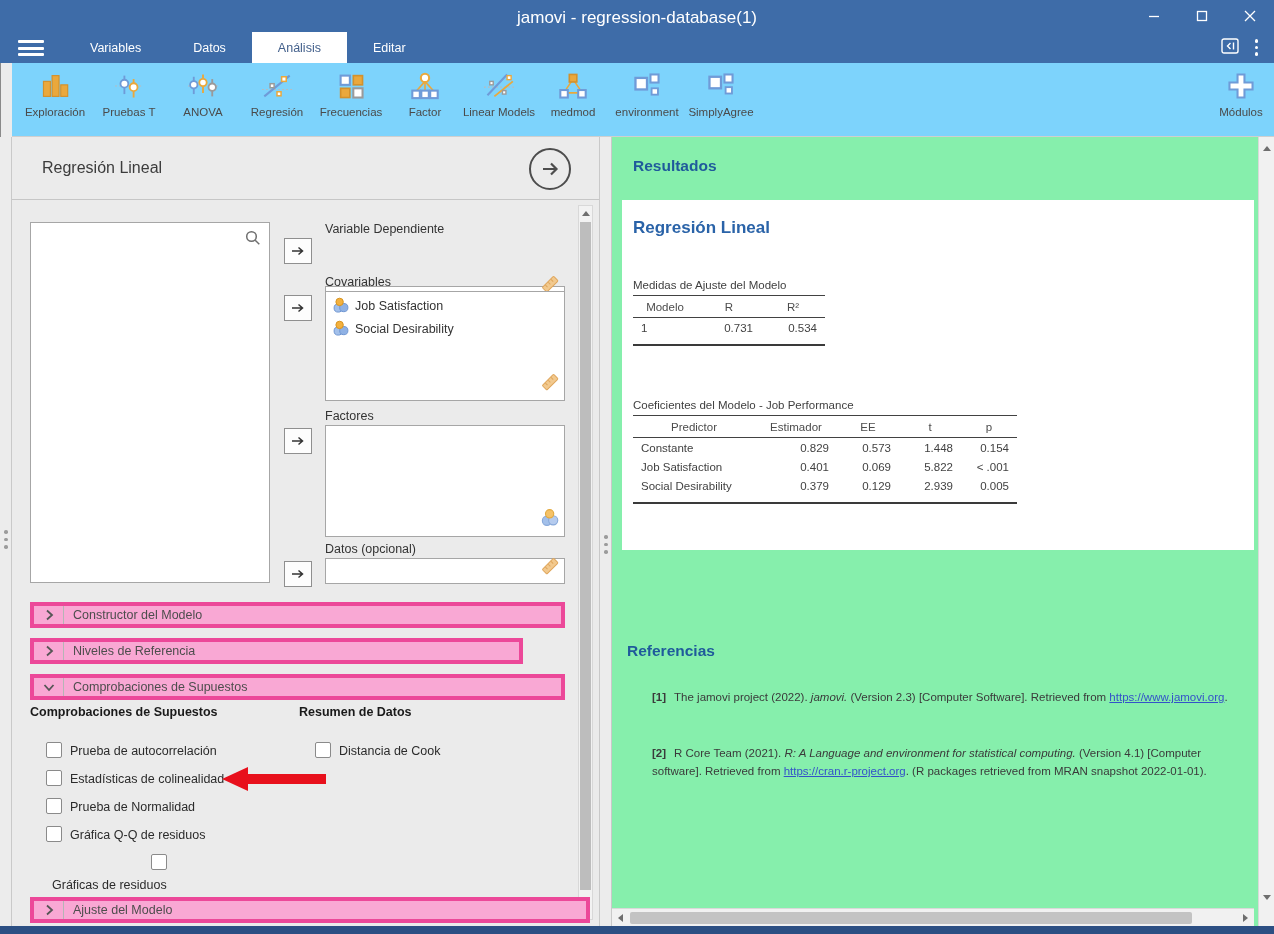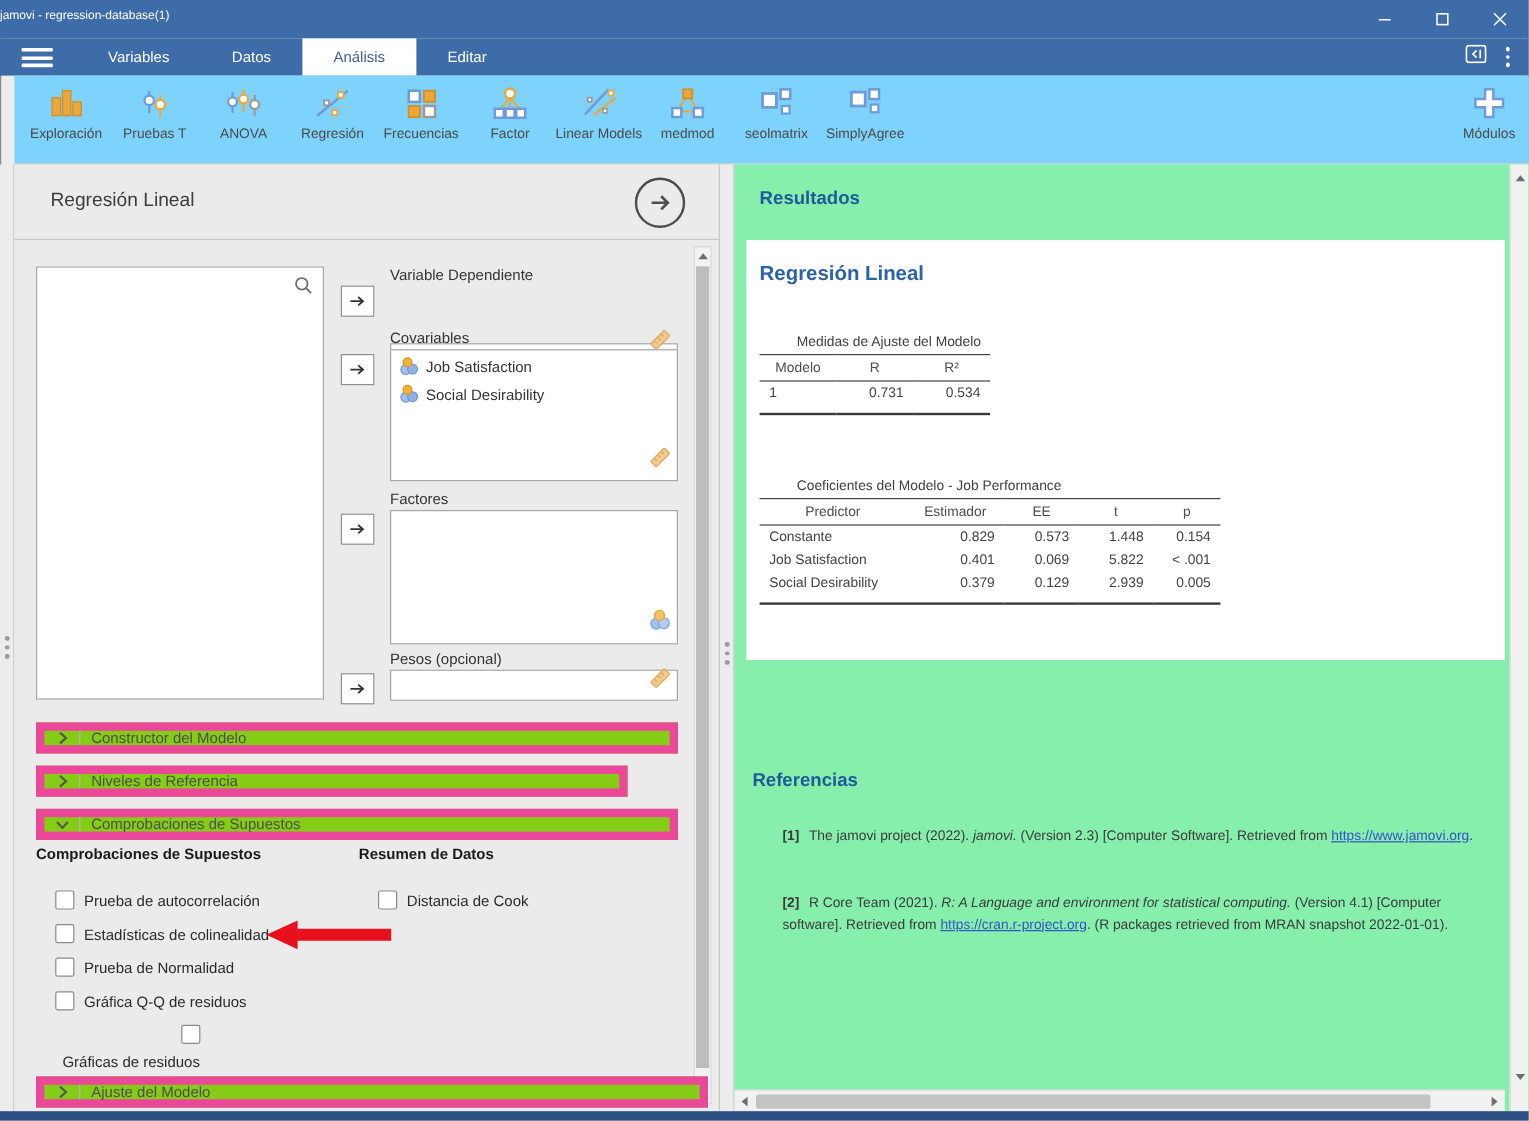--- a/index.html
+++ b/index.html
@@ -2,21 +2,21 @@
 <html><head>
 <meta charset="utf-8">
 <style>
   * { margin:0; padding:0; box-sizing:border-box; }
   html,body { width:1274px; height:934px; }
   body { font-family:"Liberation Sans", sans-serif; overflow:hidden; background:#fff; }
   .window { position:relative; width:1274px; height:934px; overflow:hidden; background:#ececec; outline:1px solid #8a8a8a; outline-offset:-1px; }
 
   
   .titlebar { position:absolute; left:0; top:0; width:100%; height:32px; background:#3e6ca8; }
-  .title-text { position:absolute; left:0; right:0; top:8px; color:#fff; font-size:10px; }
+  .title-text { position:absolute; left:0; right:0; top:8px; text-align:center; color:#fff; font-size:17px; }
   .win-controls { position:absolute; right:0; top:0; height:32px; display:flex; }
   .win-btn { width:48px; height:32px; display:flex; align-items:center; justify-content:center; }
 
   
   .tabbar { position:absolute; left:0; top:32px; width:100%; height:31px; background:#3e6ca8; }
   .hamburger { position:absolute; left:18px; top:8px; width:26px; height:16px; display:flex; flex-direction:column; justify-content:space-between; cursor:pointer; }
   .hamburger span { display:block; height:3px; background:#fff; border-radius:1px; }
   .tabs { position:absolute; left:64px; top:0; height:31px; display:flex; }
   .tab { height:31px; padding:0 26px; display:flex; align-items:center; color:#fff; font-size:12.5px; }
   .tab.active { background:#fff; color:#44618c; }
@@ -44,21 +44,21 @@
   .an-title { position:absolute; left:30px; top:22px; font-size:16px; color:#3c3c3c; }
   .run-btn { position:absolute; right:28px; top:11px; width:42px; height:42px; border-radius:50%; border:2.5px solid #4d4d4d; background:transparent; display:flex; align-items:center; justify-content:center; cursor:pointer; }
 
   .vbox { position:absolute; background:#fff; border:1px solid #a6a6a6; }
   .field-label { position:absolute; font-size:12.5px; color:#333; }
   .arrow-btn { position:absolute; width:28px; height:26px; background:#fdfdfd; border:1px solid #8f8f8f; display:flex; align-items:center; justify-content:center; cursor:pointer; }
   .var-item { display:flex; align-items:center; gap:6px; padding:3px 6px; font-size:12.5px; color:#333; }
   .corner-icon { position:absolute; right:5px; bottom:5px; }
   .search-icon { position:absolute; right:7px; top:6px; }
 
-  .collapsible { position:absolute; height:26px; background:#84cc16; border:7px solid #ec4899; display:flex; align-items:center; cursor:pointer; }
+  .collapsible { position:absolute; height:26px; background:#f9a8d4; border:4px solid #ec4899; display:flex; align-items:center; cursor:pointer; }
   .coll-chev { width:30px; display:flex; align-items:center; justify-content:center; border-right:1px solid #b5b5b5; align-self:stretch; }
   .coll-label { padding-left:9px; font-size:12.5px; color:#4d4d4d; }
 
   .group-title { position:absolute; font-size:12.5px; font-weight:bold; color:#1a1a1a; }
   .cb-row { position:absolute; display:flex; align-items:flex-end; gap:8px; cursor:pointer; }
   .cb-box { width:16px; height:16px; background:#fff; border:1px solid #8a8a8a; border-radius:2px; flex:0 0 auto; }
   .cb-label { font-size:12.5px; color:#2b2b2b; white-space:nowrap; }
 
   .red-arrow { position:absolute; }
 
@@ -72,21 +72,21 @@
   .tri-right { width:0; height:0; border-top:4px solid transparent; border-bottom:4px solid transparent; border-left:5px solid #6e6e6e; }
 
   
   .splitter { position:absolute; left:600px; top:0; width:12px; height:100%; background:#ececec; border-right:1px solid #c9c9c9; cursor:col-resize; }
 
   
   .results { position:absolute; left:612px; top:0; width:662px; height:100%; background:#86efac; }
   .res-header { position:absolute; left:21px; top:20px; font-size:15.5px; font-weight:bold; color:#1f5a9b; }
   .res-card { position:absolute; left:10px; top:63px; width:632px; height:350px; background:#fff; }
   .res-h2 { position:absolute; left:11px; top:18px; font-size:17px; font-weight:bold; color:#2a63a8; }
-  .jmv-caption { position:absolute; font-size:11.5px; color:#3f3f3f;margin-left:31px; }
+  .jmv-caption { position:absolute; font-size:11.5px; color:#3f3f3f; }
   .jmv-table { position:absolute; border-collapse:collapse; font-size:11.5px; color:#424242; border-top:1px solid #424242; border-bottom:2px solid #3a3a3a; }
   .jmv-table th { font-weight:400; color:#4c4c4c; padding:5px 8px 4px; border-bottom:1px solid #424242; text-align:center;margin-top:24px; }
   .jmv-table td { padding:4px 8px 3px; text-align:right; }
   .jmv-table td:first-child { text-align:left; }
   .jmv-table tr:last-child td { padding-bottom:10px; }
 
   .refs-title { position:absolute; left:15px; top:505px; font-size:15.5px; font-weight:bold; color:#1f5a9b; }
   .ref-item { position:absolute; left:40px; width:580px; font-size:11.5px; color:#3a3a3a; line-height:1.55; }
   .ref-num { font-weight:bold; margin-right:8px; }
   .ref-link { color:#3452c8; text-decoration:underline; cursor:pointer; }
@@ -241,21 +241,21 @@
             <rect x="17.5" y="16.5" width="6.5" height="6.5" fill="#fff" stroke="#6f9bd8" stroke-width="1.8"></rect>
           </svg>
         <span class="rb-label">medmod</span>
       </div>
       <div class="rb-item">
         <svg viewBox="0 0 26 26">
             <rect x="3" y="6" width="10" height="10" fill="#fff" stroke="#6f9bd8" stroke-width="2"></rect>
             <rect x="16" y="3" width="7" height="7" fill="#fff" stroke="#6f9bd8" stroke-width="1.8"></rect>
             <rect x="17" y="15" width="5.5" height="5.5" fill="#fff" stroke="#6f9bd8" stroke-width="1.6"></rect>
           </svg>
-        <span class="rb-label">seolmatrix</span>
+        <span class="rb-label">environment</span>
       </div>
       <div class="rb-item">
         <svg viewBox="0 0 26 26">
             <rect x="3" y="5" width="10" height="10" fill="#fff" stroke="#6f9bd8" stroke-width="2"></rect>
             <rect x="16" y="3" width="7" height="7" fill="#fff" stroke="#6f9bd8" stroke-width="1.8"></rect>
             <rect x="17" y="14" width="5.5" height="5.5" fill="#fff" stroke="#6f9bd8" stroke-width="1.6"></rect>
           </svg>
         <span class="rb-label">SimplyAgree</span>
       </div>
     </div>
@@ -373,21 +373,21 @@
       <div class="vbox" style="left:313px; top:288px; width:240px; height:112px;">
         <span class="corner-icon">
           <svg width="19" height="19" viewBox="0 0 17 17">
               <circle cx="6.2" cy="11.4" r="4.1" fill="#a3c0ea" stroke="#88a9da"></circle>
               <circle cx="11.8" cy="11" r="4.1" fill="#b5cbee" stroke="#88a9da"></circle>
               <circle cx="8.6" cy="5.2" r="3.7" fill="#f5c268" stroke="#e3a93e"></circle>
             </svg>
         </span>
       </div>
 
-      <div class="field-label" style="left:313px; top:405px;">Pesos (opcional)</div>
+      <div class="field-label" style="left:313px; top:405px;">Datos (opcional)</div>
       <div class="vbox" style="left:313px; top:421px; width:240px; height:26px;">
         <span class="corner-icon" style="bottom:4px;">
           <svg width="18" height="18" viewBox="0 0 18 18">
               <g transform="rotate(-45 9 9)">
                 <rect x="1" y="6" width="16" height="6.5" rx="1" fill="#f2c98e" stroke="#dfa65c"></rect>
                 <line x1="5" y1="6.5" x2="5" y2="9.5" stroke="#dfa65c"></line>
                 <line x1="9" y1="6.5" x2="9" y2="9.5" stroke="#dfa65c"></line>
                 <line x1="13" y1="6.5" x2="13" y2="9.5" stroke="#dfa65c"></line>
               </g>
             </svg>

